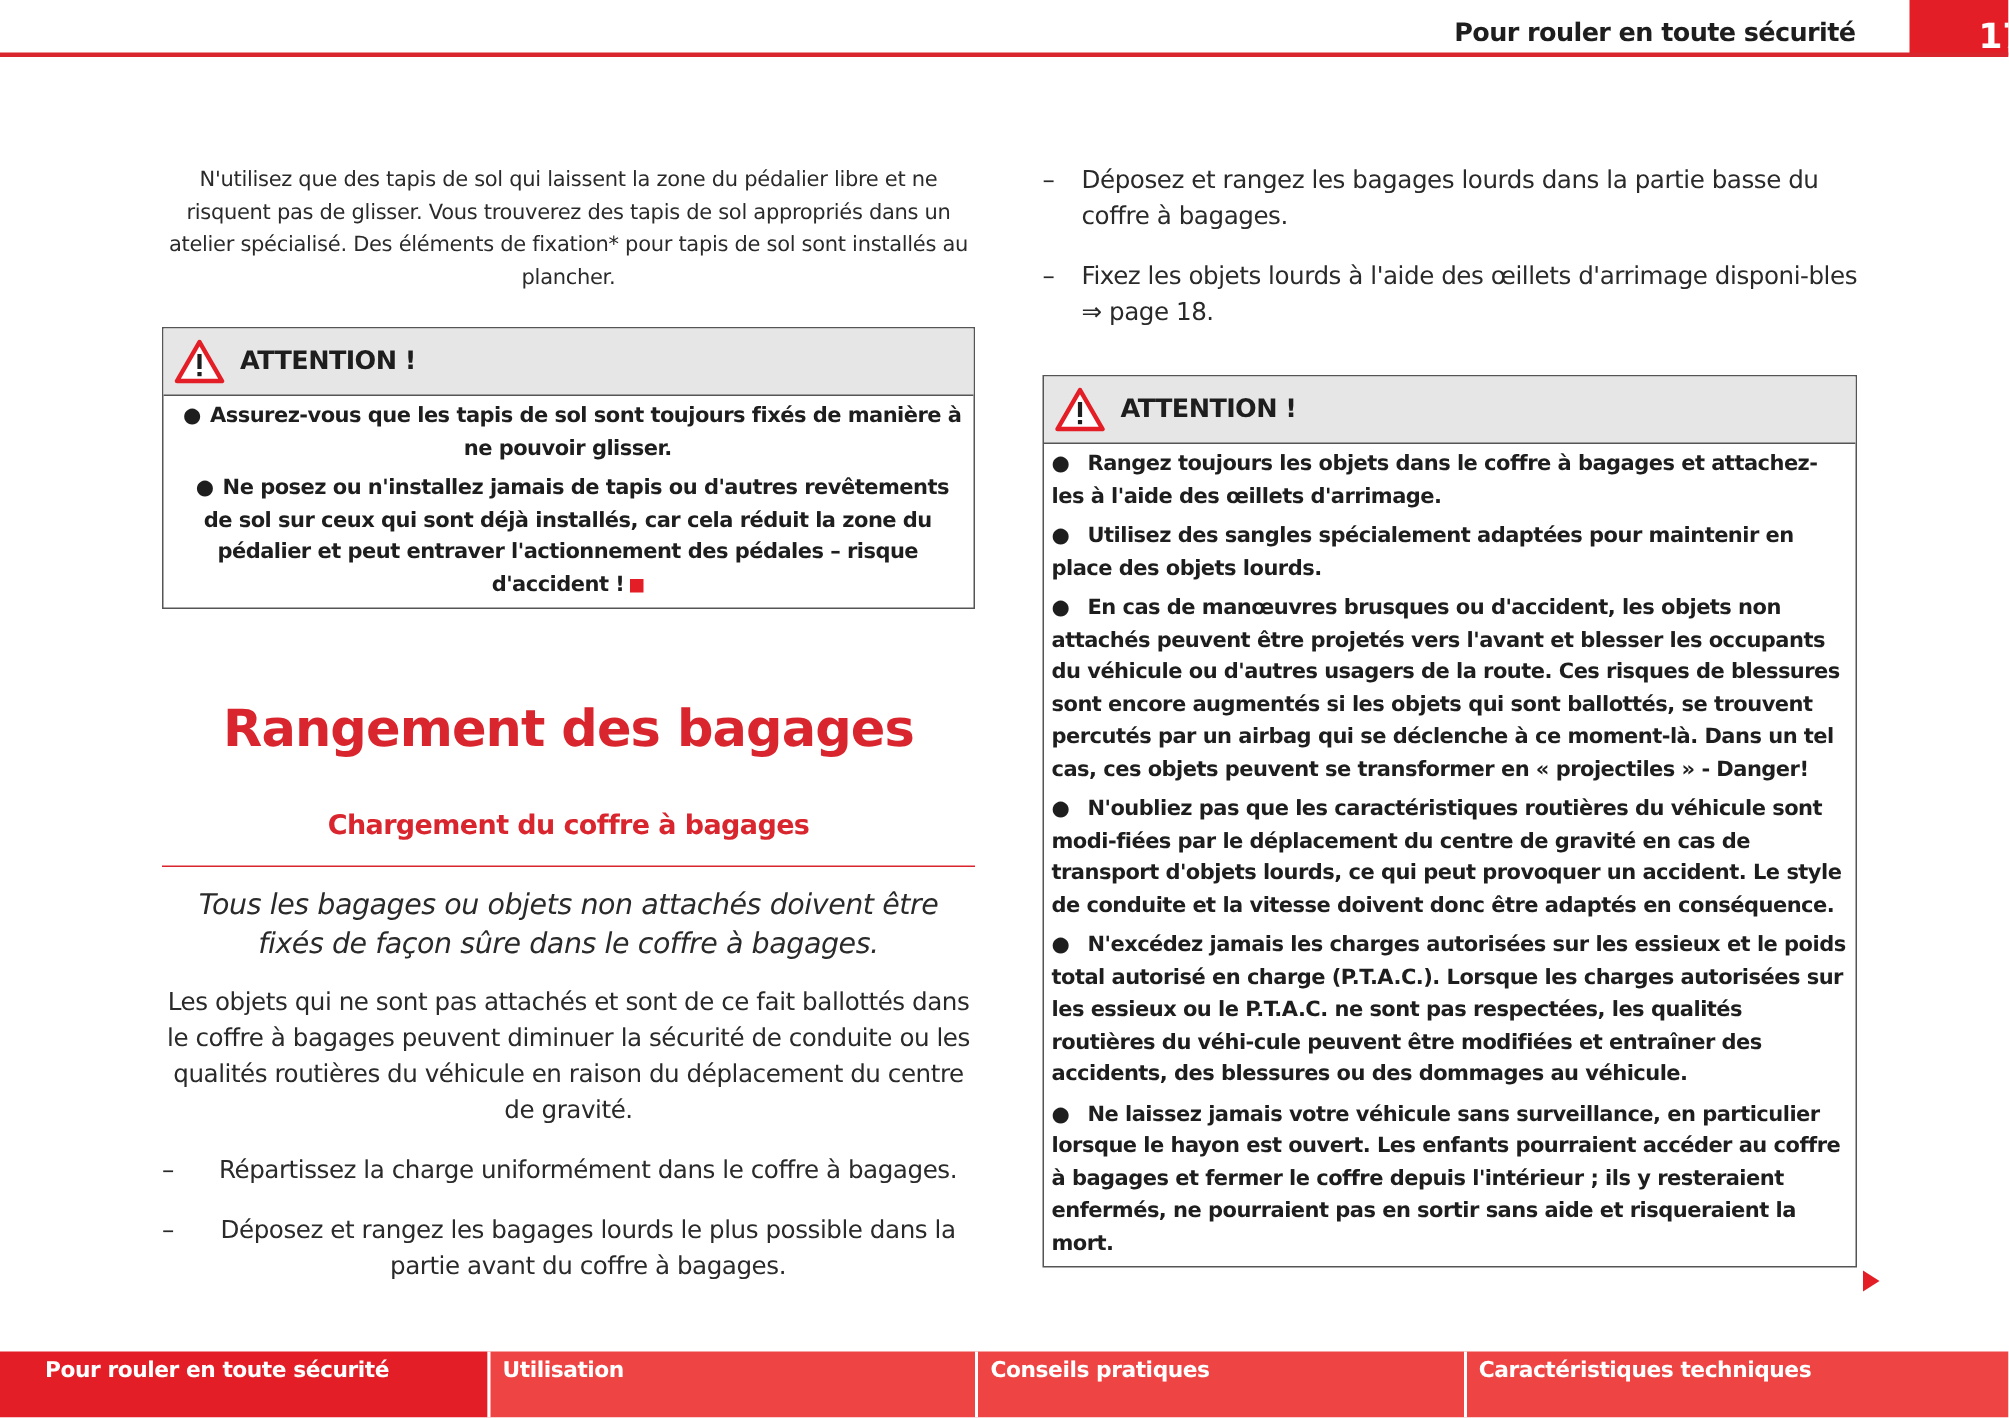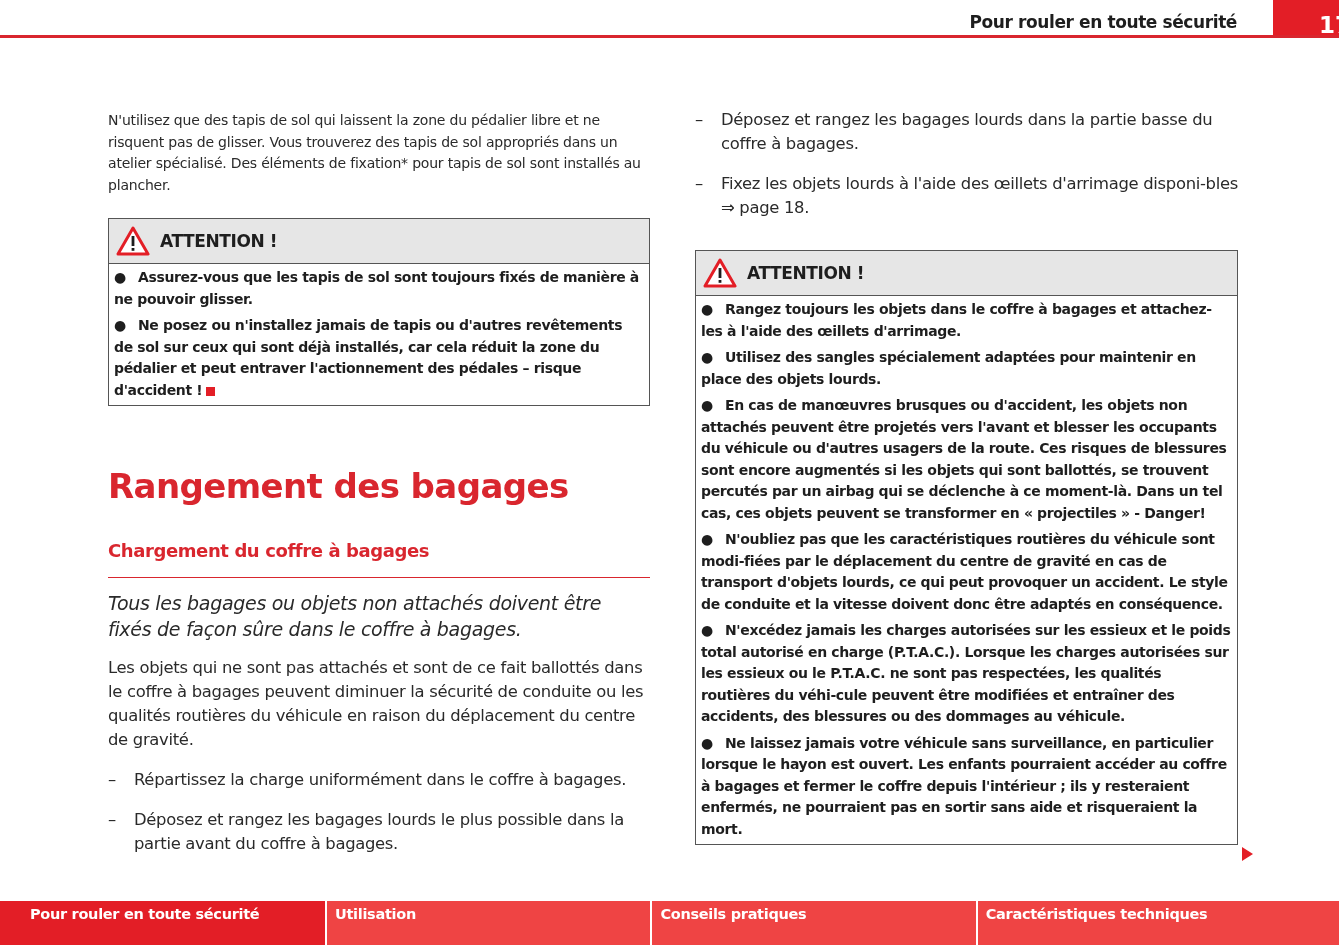--- a/index.html
+++ b/index.html
@@ -7,21 +7,21 @@
   body { position: relative; font-family: "DejaVu Sans", sans-serif; color: #1e1e1e; }
 
   
   .header-rule { position: absolute; left: 0; top: 35px; width: 1339px; height: 3px; background: #d9262e; }
   .header-title { position: absolute; right: 102px; top: 12px; font-size: 17px; font-weight: bold; color: #1e1e1e; letter-spacing: -0.4px; }
   .page-num-box { position: absolute; left: 1273px; top: 0; width: 66px; height: 37px; background: #e31e26; }
   .page-num { position: absolute; left: 1283px; top: 12px; font-size: 23px; font-weight: bold; color: #ffffff; margin-left: 36px; }
 
   
   .col { position: absolute; top: 108px; }
-  .col-left { left: 108px; width: 542px; }
+  .col-left { left: 108px; width: 542px; text-align: center; }
   .col-right { left: 695px; width: 543px; }
 
   .small-para { font-size: 14px; line-height: 21.5px; color: #2a2a2a; letter-spacing: -0.2px; }
   .body-para { font-size: 16.4px; line-height: 24px; color: #2a2a2a; letter-spacing: -0.3px; }
 
   .dash-item { position: relative; padding-left: 26px; font-size: 16.4px; line-height: 24px; color: #2a2a2a; letter-spacing: -0.3px; }
   .dash-item .dash { position: absolute; left: 0; top: 0; }
 
   
   .warn-box { border: 1px solid #555; background: #fff; }

